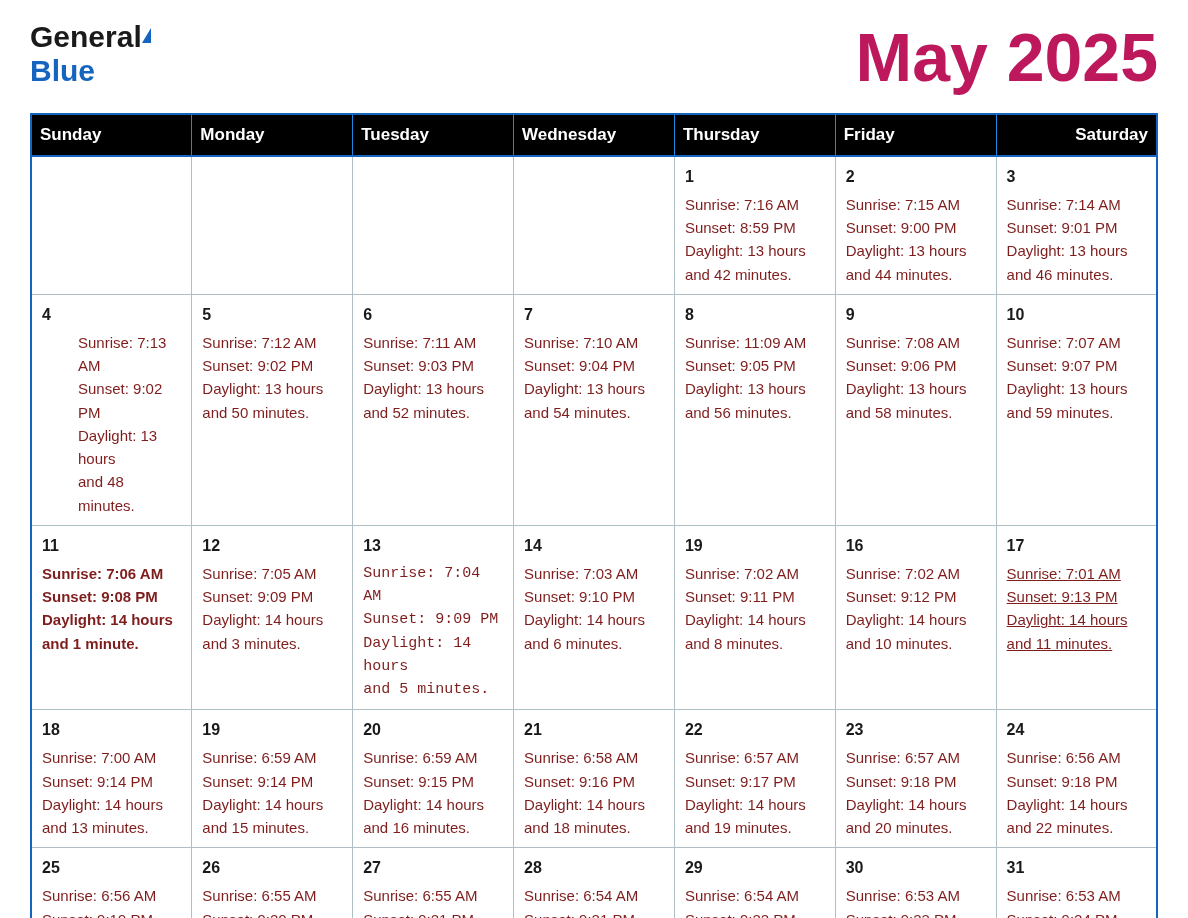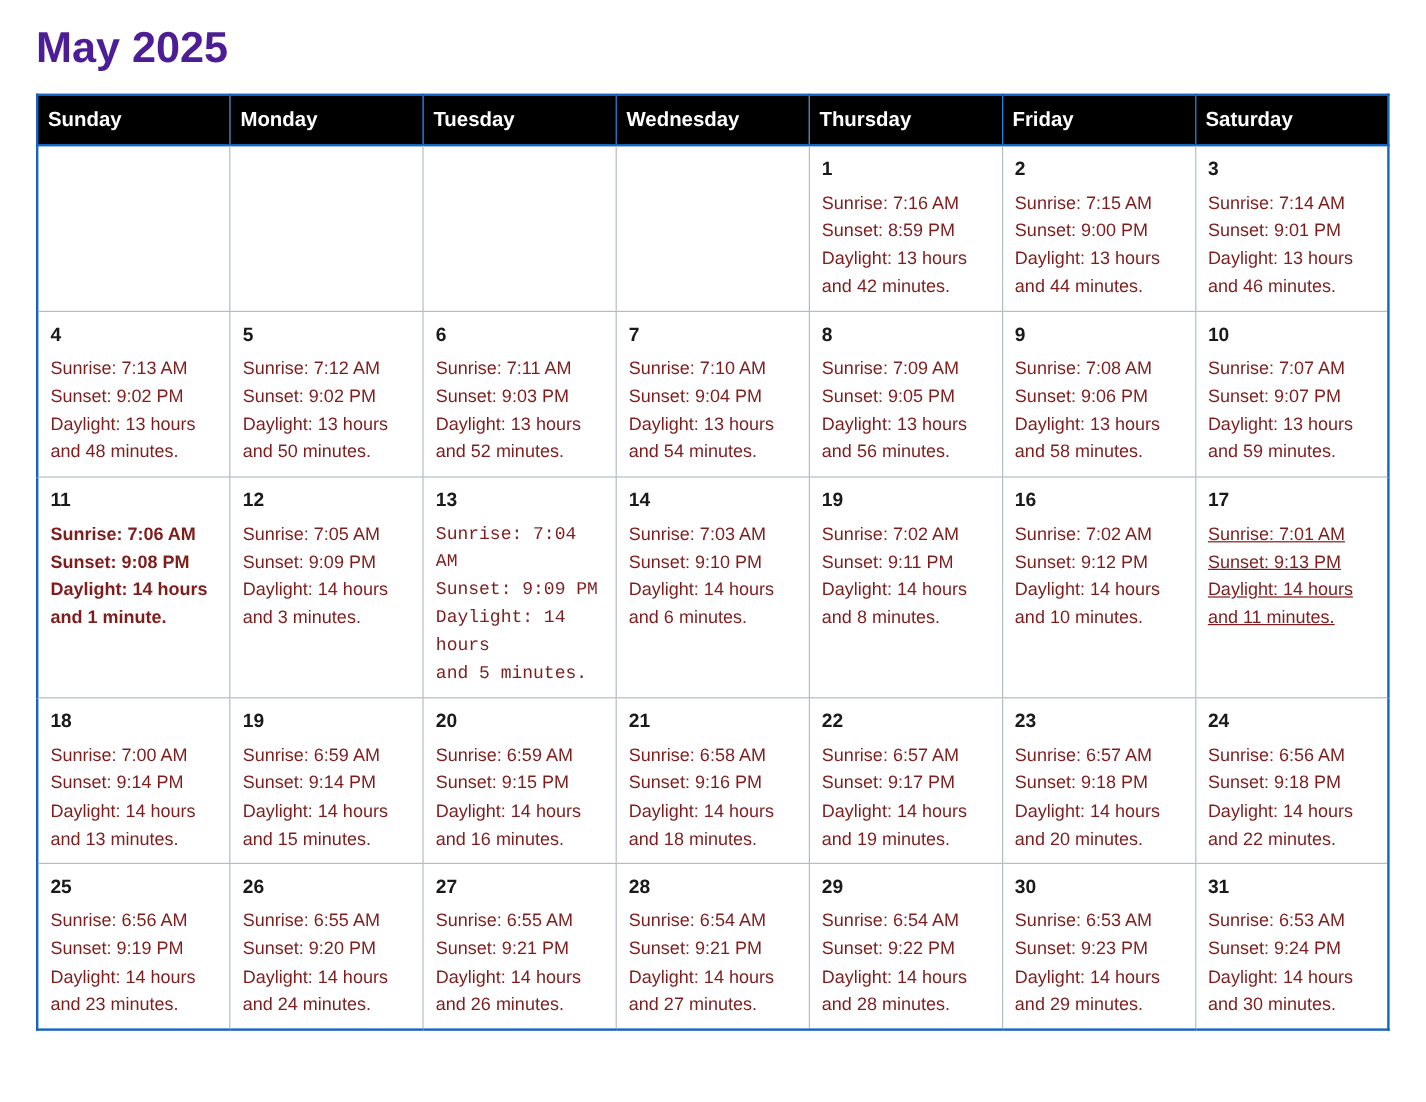--- a/index.html
+++ b/index.html
@@ -19,23 +19,23 @@
     }
     .logo-area {
       display: flex;
       flex-direction: column;
       align-items: flex-start;
     }
     .title-area {
       text-align: right;
     }
     .month-title {
-      font-size: 36px;
-      font-weight: bold;
-      color: #4c1d95;
+      font-size: 68px;
+      font-weight: bold;
+      color: #be185d;
       line-height: 1.1;
     }
     .location-title {
       font-size: 22px;
       color: #555;
       margin-top: 4px;
     }
     .calendar {
       width: 100%;
       border-collapse: collapse;
@@ -45,20 +45,21 @@
       background-color: #000000;
       color: #fff;
       font-size: 17px;
       font-weight: bold;
       padding: 10px 8px;
       text-align: left;
       border-right: 1px solid #1e88e5;
     }
     .calendar thead th:last-child {
       border-right: none;
+      text-align: right;
     }
     .calendar tbody td {
       vertical-align: top;
       border: 1px solid #b0bec5;
       padding: 8px 10px;
       width: calc(100% / 7);
       font-size: 13px;
       line-height: 1.5;
       height: 130px;
     }
@@ -111,20 +112,29 @@
       border-right: 0px solid transparent;
       border-bottom: 15px solid #1565c0;
       vertical-align: bottom;
       margin-bottom: 4px;
     }
   </style>
 </head>
 <body>
 
 <div class="header">
+  <div class="logo-area">
+    <div class="logo-row">
+      <span class="logo-word-general">General</span>
+      <span class="tri"></span>
+    </div>
+    <div>
+      <span class="logo-word-blue">Blue</span>
+    </div>
+  </div>
   <div class="title-area">
     <div class="month-title">May 2025</div>
   </div>
 </div>
 
 <table class="calendar">
   <thead>
     <tr>
     <th>Sunday</th>
         <th>Monday</th>
@@ -159,21 +169,21 @@
           <div class="day-number">3</div>
           <div class="day-info" style="white-space: pre-line;">Sunrise: 7:14 AM
 Sunset: 9:01 PM
 Daylight: 13 hours
 and 46 minutes.</div>
         </td>
       </tr>
       <tr>
         <td>
           <div class="day-number">4</div>
-          <div class="day-info" style="white-space: pre-line;">Sunrise: 7:13 AM
+          <div class="day-info" style="white-space: pre-line; margin-left: 36px;">Sunrise: 7:13 AM
 Sunset: 9:02 PM
 Daylight: 13 hours
 and 48 minutes.</div>
         </td>
         <td>
           <div class="day-number">5</div>
           <div class="day-info" style="white-space: pre-line;">Sunrise: 7:12 AM
 Sunset: 9:02 PM
 Daylight: 13 hours
 and 50 minutes.</div>
@@ -187,21 +197,21 @@
         </td>
         <td>
           <div class="day-number">7</div>
           <div class="day-info" style="white-space: pre-line;">Sunrise: 7:10 AM
 Sunset: 9:04 PM
 Daylight: 13 hours
 and 54 minutes.</div>
         </td>
         <td>
           <div class="day-number">8</div>
-          <div class="day-info" style="white-space: pre-line;">Sunrise: 7:09 AM
+          <div class="day-info" style="white-space: pre-line;">Sunrise: 11:09 AM
 Sunset: 9:05 PM
 Daylight: 13 hours
 and 56 minutes.</div>
         </td>
         <td>
           <div class="day-number">9</div>
           <div class="day-info" style="white-space: pre-line;">Sunrise: 7:08 AM
 Sunset: 9:06 PM
 Daylight: 13 hours
 and 58 minutes.</div>

